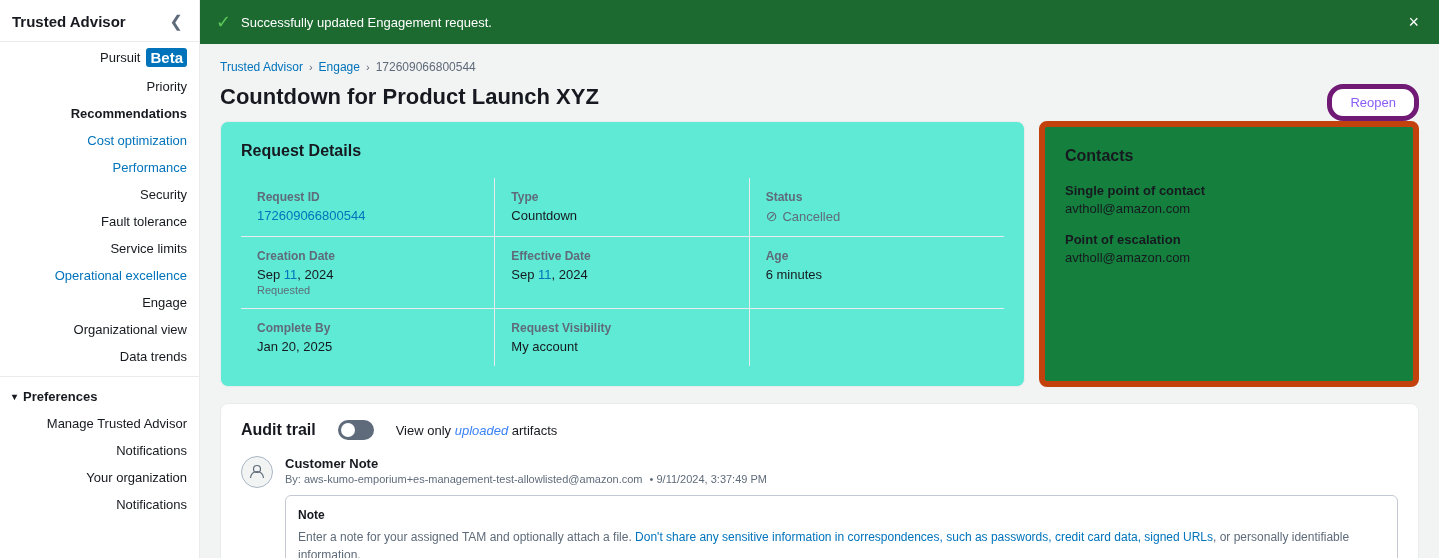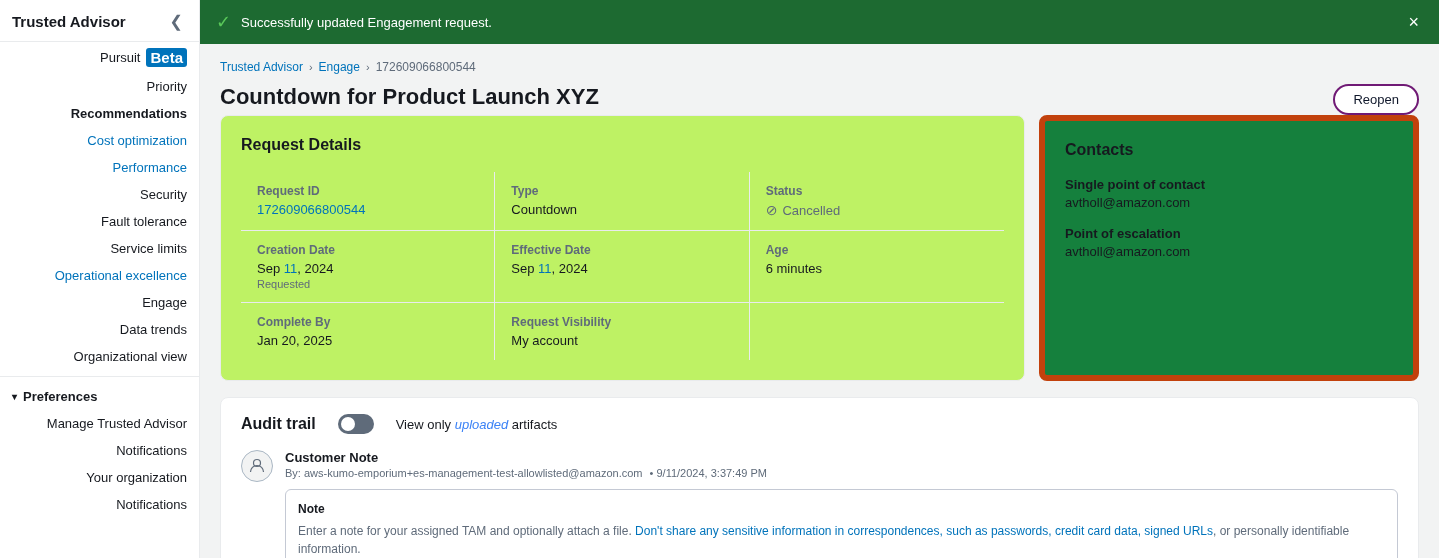--- a/index.html
+++ b/index.html
@@ -117,41 +117,41 @@
       display: flex;
       align-items: flex-start;
       justify-content: space-between;
     }
     .page-title {
       font-size: 22px;
       font-weight: 700;
       color: #16191f;
     }
     .reopen-btn {
-      border: 2px solid #701a75;
+      border: 5px solid #701a75;
       background: #fff;
-      color: #0f172a;
+      color: #8b5cf6;
       border-radius: 16px;
       padding: 6px 18px;
       font-size: 13px;
       cursor: pointer;
       font-weight: 500;
     }
 
     
     .cards-row {
       display: flex;
       gap: 14px;
       margin-bottom: 16px;
     }
 
     
     .request-details-card {
       flex: 1;
-      background: #bef264;
+      background: #5eead4;
       border: 1px solid #e9ebed;
       border-radius: 8px;
       padding: 20px;
     }
     .card-title {
       font-size: 16px;
       font-weight: 700;
       margin-bottom: 18px;
       color: #16191f;
     }
@@ -311,24 +311,24 @@
   <div class="sidebar-item sub" style="color:#16191f;">
     <span>Service limits</span>
   </div>
   <div class="sidebar-item sub">
     <span>Operational excellence</span>
   </div>
   <div class="sidebar-item">
     <span>Engage</span>
   </div>
   <div class="sidebar-item">
+    <span>Organizational view</span>
+  </div>
+  <div class="sidebar-item">
     <span>Data trends</span>
-  </div>
-  <div class="sidebar-item">
-    <span>Organizational view</span>
   </div>
 
   <hr class="sidebar-divider">
 
   <div class="sidebar-prefs-header">
     <span class="arrow">▾</span>
     <span>Preferences</span>
   </div>
   <div class="sidebar-item">
     <span>Manage Trusted Advisor</span>

